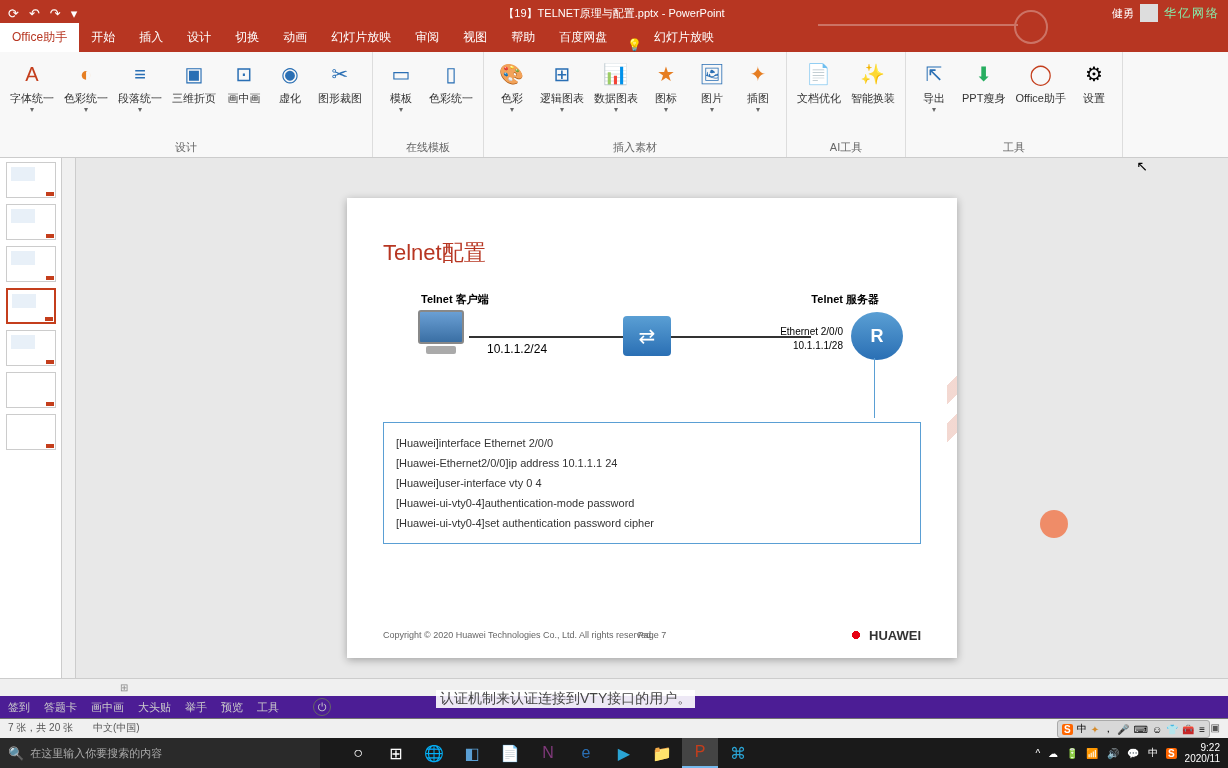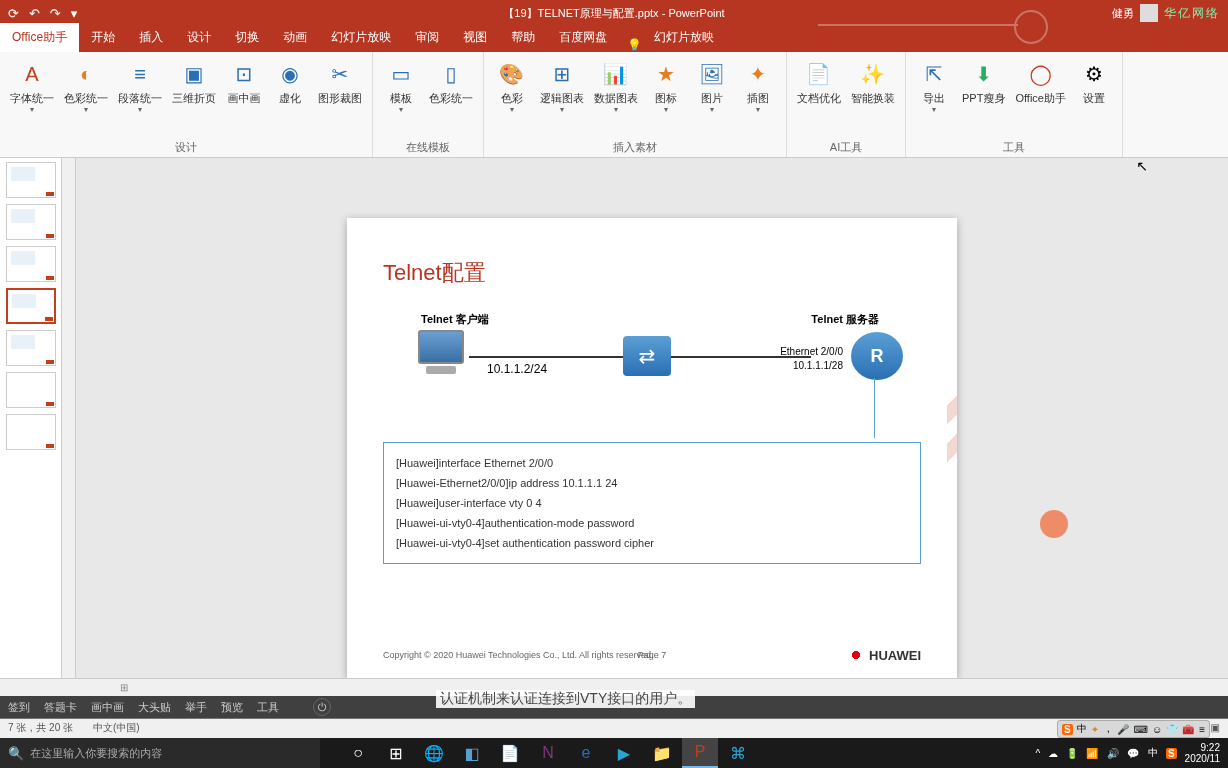--- a/index.html
+++ b/index.html
@@ -37,21 +37,21 @@
 
 
 .main { display:flex; height:520px; background:#e8e8e8; }
 .thumbs { width:62px; background:#fff; border-right:1px solid #ccc; overflow-y:auto; padding:4px 2px; }
 .thumb { width:50px; height:36px; border:1px solid #ccc; margin:0 auto 6px auto; background:#fff; position:relative; cursor:pointer; }
 .thumb.sel { border:2px solid #c43e1c; }
 .thumb-red { position:absolute; bottom:1px; right:1px; width:8px; height:4px; background:#c43e1c; }
 .thumb-blue { position:absolute; top:4px; left:4px; width:24px; height:14px; background:#e8f0f8; }
 .scrollgutter { width:14px; background:#f0f0f0; border-right:1px solid #ccc; }
 
-.slidewrap { flex:1; display:flex; justify-content:center; align-items:flex-end; padding:12px 0 0 0; background:#e8e8e8; overflow:auto;margin-top:8px; }
+.slidewrap { flex:1; display:flex; justify-content:center; align-items:center; padding:12px 0 0 0; background:#e8e8e8; overflow:auto;margin-top:8px; }
 .slide { width:610px; height:460px; background:#fff; box-shadow:0 2px 8px rgba(0,0,0,0.3); position:relative; padding:40px 36px 20px 36px; }
 .slide h1 { color:#b73622; font-size:22px; font-weight:normal; margin-bottom:24px; }
 
 .diagram { position:relative; height:110px; margin:0 0 20px 0; }
 .client-lbl, .server-lbl { position:absolute; font-size:11px; font-weight:bold; top:0; }
 .client-lbl { left:38px; }
 .server-lbl { right:42px; }
 .pc { position:absolute; left:30px; top:18px; width:56px; height:50px; }
 .pc .mon { width:46px; height:34px; background:linear-gradient(#6a9fd4,#3a6fa4); border:2px solid #888; border-radius:3px; margin:0 auto;}
 .pc .base { width:30px; height:8px; background:#aaa; margin:2px auto 0; border-radius:2px;}
@@ -71,21 +71,21 @@
 .footer .pg { position:absolute; left:50%; transform:translateX(-50%);}
 .hw-logo { position:absolute; right:0; font-size:13px; font-weight:bold; color:#333; display:flex; align-items:center; gap:4px;}
 .hw-logo::before { content:""; width:18px; height:18px; background:radial-gradient(circle,#e60012 30%,transparent 30%); display:inline-block;}
 
 .stripe { position:absolute; right:0; top:0; width:10px; height:100%; background:linear-gradient(135deg, transparent 40%, #c43e1c 40%, #c43e1c 44%, transparent 44%, transparent 48%, #c43e1c 48%, #c43e1c 52%, transparent 52%); opacity:0.2;}
 
 
 .ruler { height:18px; background:#f0f0f0; border-top:1px solid #ccc; display:flex; align-items:center; padding-left:120px; font-size:10px; color:#888; gap:30px;}
 .subtitle-over { position:absolute; left:436px; top:690px; font-size:14px; color:#444; z-index:5; background:rgba(255,255,255,0.9); padding:0 4px;}
 
-.bottombar { height:22px; background:#404040; display:flex; align-items:center; color:#ccc; font-size:11px; padding:0 8px; gap:14px;}
+.bottombar { height:22px; background:#4c1d95; display:flex; align-items:center; color:#ccc; font-size:11px; padding:0 8px; gap:14px;}
 .bottombar span { cursor:pointer; }
 .statusbar { height:18px; background:#f0f0f0; border-top:1px solid #737373; display:flex; align-items:center; font-size:10px; color:#555; padding:0 8px;}
 .statusbar .sr { margin-left:auto; display:flex; gap:10px; align-items:center;}
 
 
 .orange-dot { position:absolute; right:160px; top:510px; width:28px; height:28px; background:#f0825a; border-radius:50%; opacity:0.9;}
 
 
 .taskbar { position:absolute; bottom:0; left:0; right:0; height:30px; background:#1a1a1a; display:flex; align-items:center; }
 .taskbar .search { flex:0 0 320px; height:30px; background:#2a2a2a; display:flex; align-items:center; padding:0 8px; color:#aaa; font-size:11px; gap:6px;}

